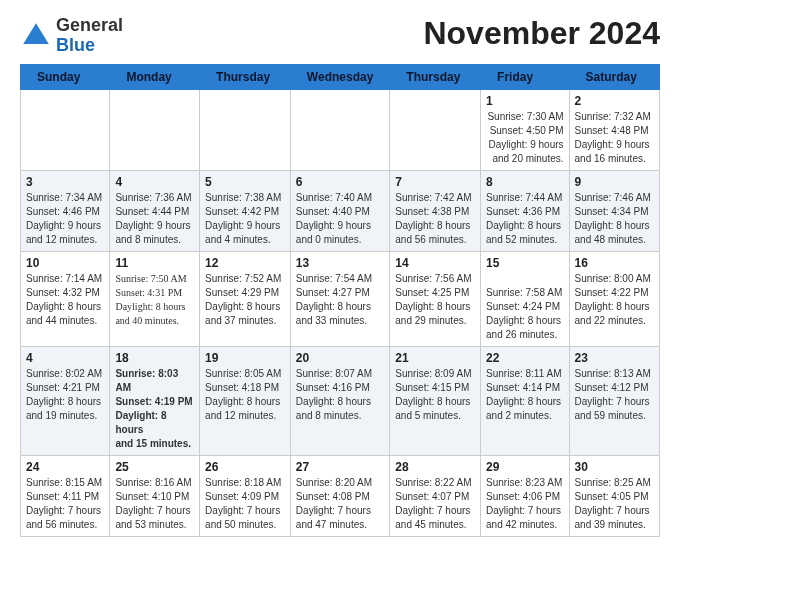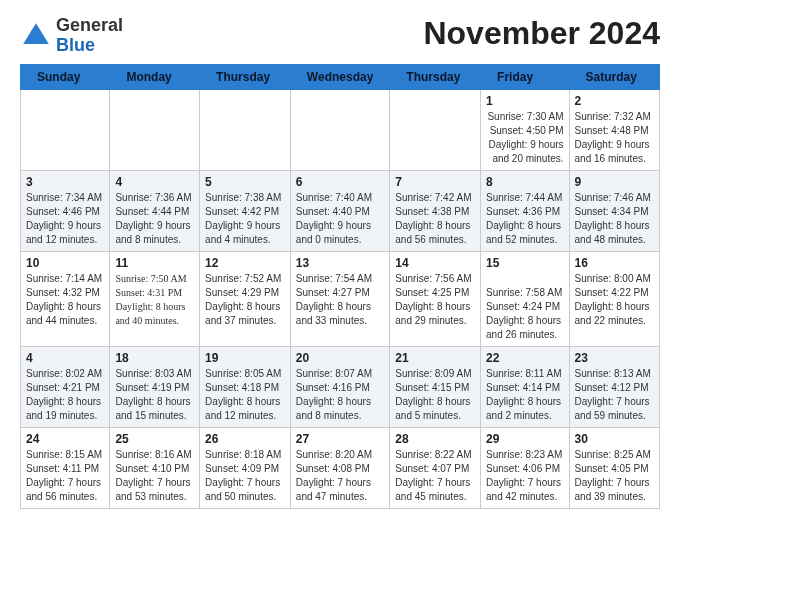--- a/index.html
+++ b/index.html
@@ -253,21 +253,21 @@
         <tr>
           <td>
             <span class="day-num">4</span>
             <div class="day-info" style="white-space: pre-line;">Sunrise: 8:02 AM
 Sunset: 4:21 PM
 Daylight: 8 hours
 and 19 minutes.</div>
           </td>
           <td>
             <span class="day-num">18</span>
-            <div class="day-info" style="white-space: pre-line;">Sunrise: 8:03 AM
+            <div class="day-info" style="white-space: pre-line; font-weight: bold;">Sunrise: 8:03 AM
 Sunset: 4:19 PM
 Daylight: 8 hours
 and 15 minutes.</div>
           </td>
           <td>
             <span class="day-num">19</span>
             <div class="day-info" style="white-space: pre-line;">Sunrise: 8:05 AM
 Sunset: 4:18 PM
 Daylight: 8 hours
 and 12 minutes.</div>

